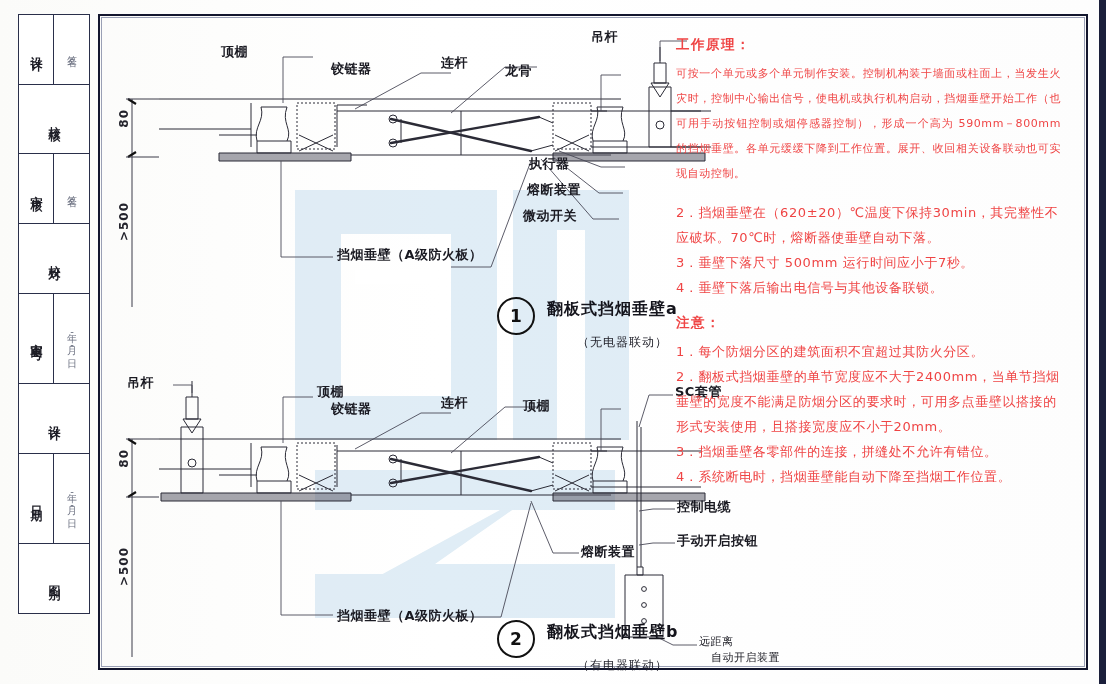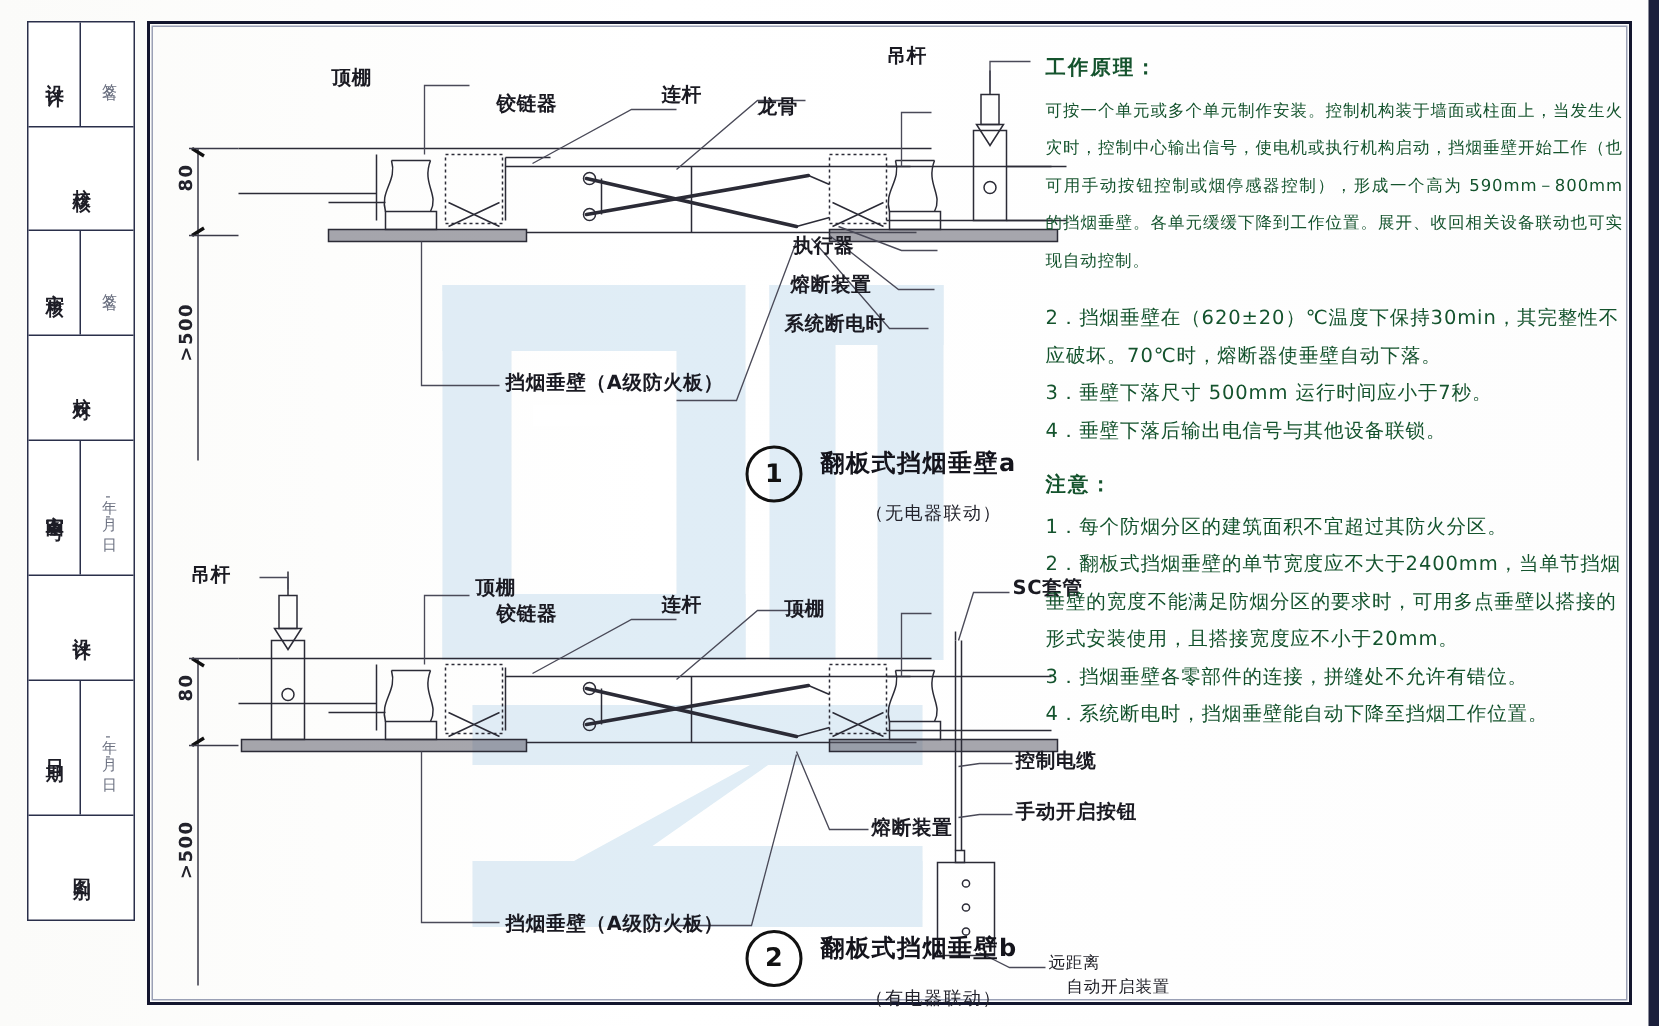--- a/index.html
+++ b/index.html
@@ -97,23 +97,23 @@
     font-size:16px;font-weight:700;color:#14141c;letter-spacing:1px;
     font-family:"DejaVu Sans",sans-serif;white-space:nowrap;
   }
   .figsub{
     font-size:12px;color:#23232c;letter-spacing:1px;margin-top:5px;
     padding-left:34px;font-family:Liberation Serif, serif;white-space:nowrap;text-align:right;
   }
 
   
   .notes{
-    position:absolute;left:697px;top:36px;width:385px;
+    position:absolute;left:676px;top:36px;width:385px;
     font-family:"DejaVu Sans",sans-serif;
-    color:#14532d;
+    color:#ef4444;
   }
   .notes-h{
     font-size:13.5px;font-weight:700;letter-spacing:1.5px;
     margin:0 0 7px 0;
   }
   .notes-p{
     font-size:11px;line-height:25px;letter-spacing:.6px;
     margin:0 0 4px 0;text-align:justify;
   }
   .notes-sec{margin-top:14px;}
@@ -330,21 +330,21 @@
     <div class="dim" style="left:16px;top:92px;">80</div>
     <div class="dim" style="left:16px;top:185px;">&gt;500</div>
 
     <div class="lbl" style="left:120px;top:26px;">顶棚</div>
     <div class="lbl" style="left:230px;top:43px;">铰链器</div>
     <div class="lbl" style="left:340px;top:37px;">连杆</div>
     <div class="lbl" style="left:404px;top:45px;">龙骨</div>
     <div class="lbl" style="left:490px;top:11px;">吊杆</div>
     <div class="lbl" style="left:428px;top:138px;">执行器</div>
     <div class="lbl" style="left:426px;top:164px;">熔断装置</div>
-    <div class="lbl" style="left:422px;top:190px;">系统断电时</div>
+    <div class="lbl" style="left:422px;top:190px;">微动开关</div>
     <div class="lbl" style="left:236px;top:229px;">挡烟垂壁（A级防火板）</div>
 
     <div class="figcap" style="left:396px;top:280px;">
       <div class="figno">1</div>
       <div class="figtexts">
         <div class="figtitle">翻板式挡烟垂壁a</div>
       </div>
     </div>
     <div class="figsub" style="position:absolute;left:442px;top:312px;">（无电器联动）</div>
 

